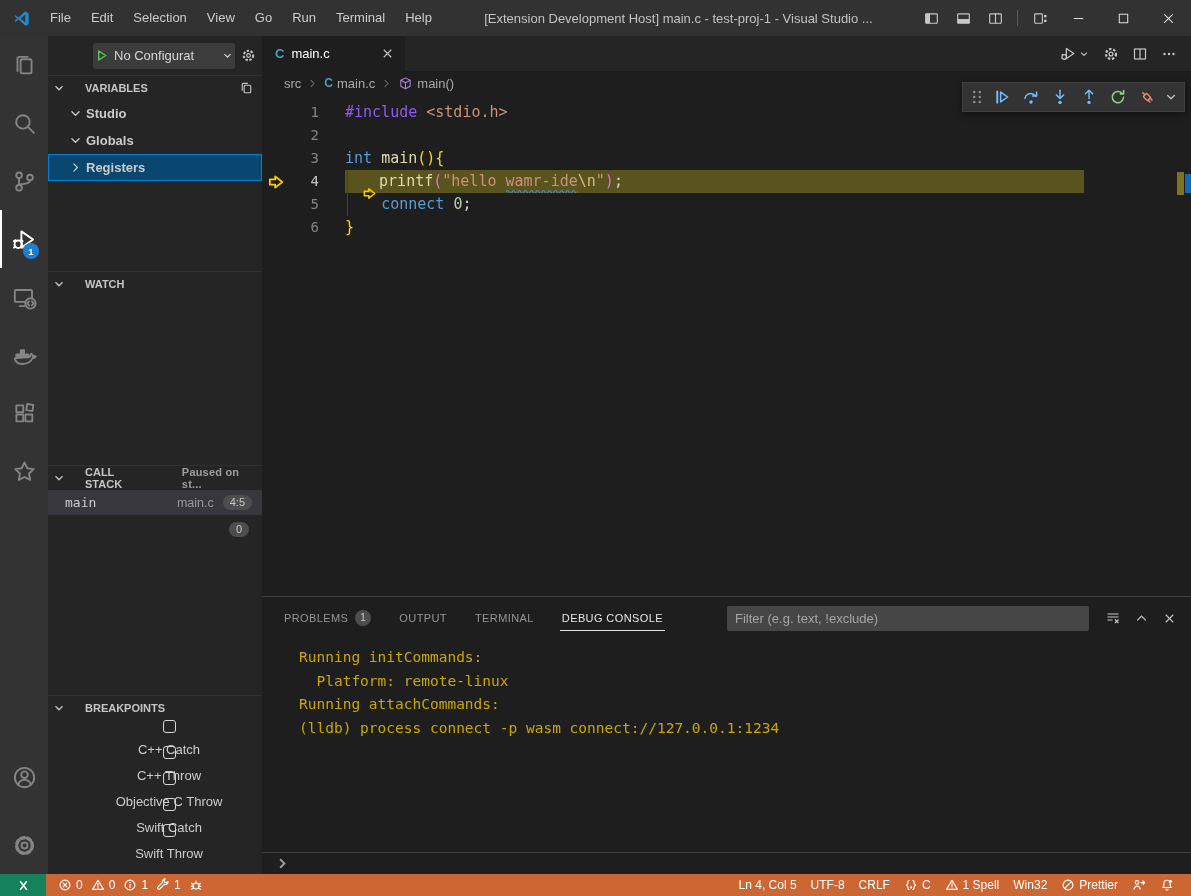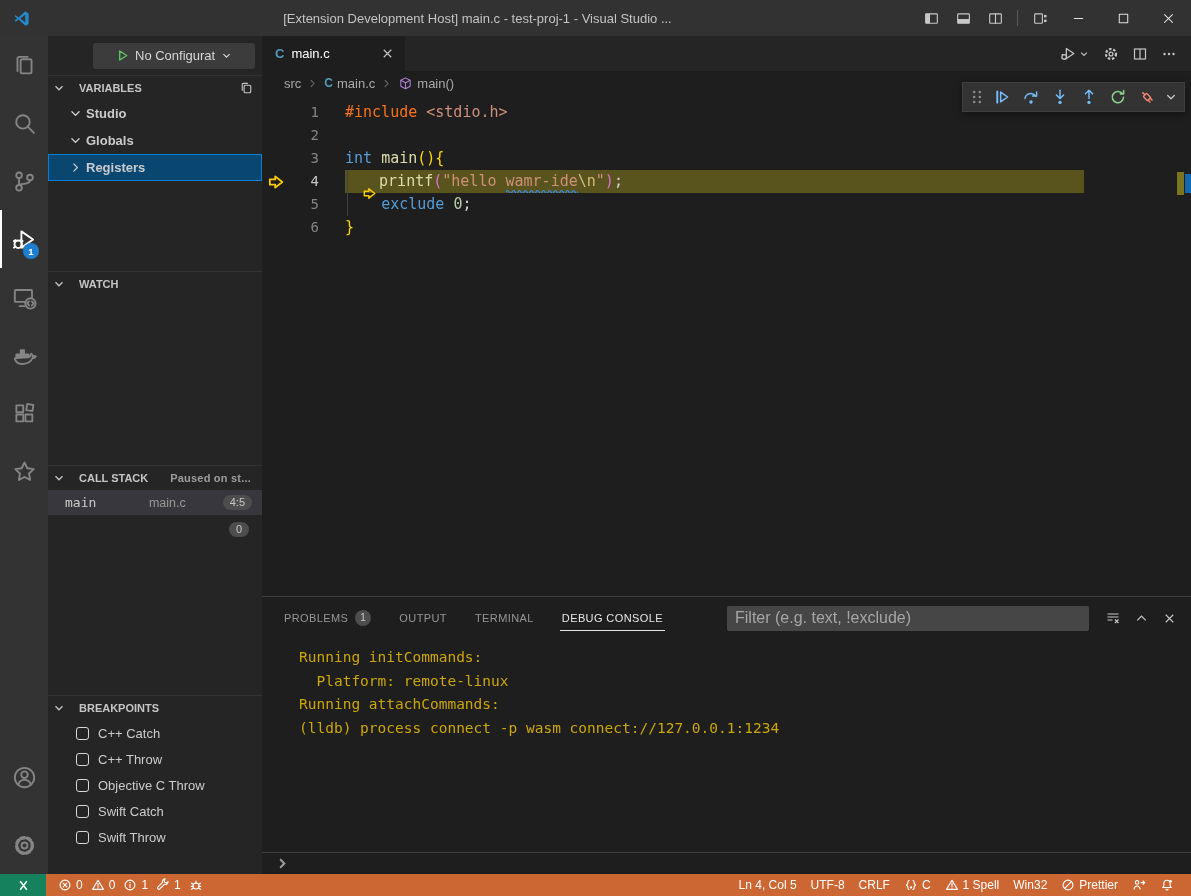--- a/index.html
+++ b/index.html
@@ -24,35 +24,35 @@
 
   .activitybar { width:48px; background:#333333; display:flex; flex-direction:column; position:relative; flex:none; }
   .ab-item { width:48px; height:58px; display:flex; align-items:center; justify-content:center; color:#858585; position:relative; border-left:2px solid transparent; border-right:2px solid transparent; }
   .ab-item.active { color:#FFFFFF; border-left:2px solid #FFFFFF; }
   .ab-badge { position:absolute; right:7px; bottom:9px; background:#1E7FD0; color:#fff; font-size:9.5px; min-width:16px; height:16px; border-radius:50%; display:flex; align-items:center; justify-content:center; font-weight:bold; }
   .ab-bottom { margin-top:auto; margin-bottom:10px; }
 
   
   .sidebar { width:214px; background:#252526; display:flex; flex-direction:column; flex:none; }
   .sb-topbar { height:39px; display:flex; align-items:center; padding:0 6px 0 45px; gap:6px; flex:none; }
-  .config-dropdown { flex:1; height:26px; background:#3C3C3C; border-radius:3px; display:flex; align-items:center; padding:0 22px; gap:5px; color:#D6D6D6; font-size:13px; }
+  .config-dropdown { flex:1; height:26px; background:#3C3C3C; border-radius:3px; display:flex; align-items:center; padding:0 1px; gap:5px; color:#D6D6D6; font-size:13px; }
   .config-dropdown .lbl { flex:1; white-space:nowrap; overflow:hidden; }
   .sb-gear { color:#C5C5C5; }
   .section { border-top:1px solid #313132; flex:none; overflow:hidden; }
-  .section-header { height:24px; display:flex; align-items:center; font-size:11px; font-weight:bold; color:#C5C5C5; padding-left:3px; gap:12px; }
+  .section-header { height:24px; display:flex; align-items:center; font-size:11px; font-weight:bold; color:#C5C5C5; padding-left:3px; gap:18px; }
   .section-desc { font-size:11px; color:#9D9D9D; font-weight:bold; margin-left:10px; letter-spacing:.2px; }
   .header-action { margin-left:auto; margin-right:8px; color:#C5C5C5; }
   .tree-item { height:27px; display:flex; align-items:center; padding-left:19px; gap:3px; font-weight:bold; color:#CBCBCB; border:1px solid transparent; }
   .tree-item.selected { background:#094771; border:1px solid #007FD4; }
   .cs-row { height:25px; background:#37373D; display:flex; align-items:center; padding:0 10px 0 17px; }
   .cs-name { font-family:"DejaVu Sans Mono",monospace; font-size:13px; color:#CCCCCC; }
   .cs-file { margin-left:auto; color:#999999; font-size:12.5px; margin-right:9px; }
-  .badge-pill { background:#4D4D4D; color:#C8C8C8; font-size:11px; border-radius:10px; padding:2px 7px; line-height:1;margin-left:28px; }
+  .badge-pill { background:#4D4D4D; color:#C8C8C8; font-size:11px; border-radius:10px; padding:2px 7px; line-height:1; }
   .badge-row { height:28px; display:flex; justify-content:flex-end; align-items:center; padding-right:13px; }
-  .bp-row { height:26px; display:flex; align-items:center; padding-left:28px; gap:9px; color:#CCCCCC; font-size:13px; }
+  .bp-row { height:26px; display:flex; align-items:center; padding-left:28px; gap:9px; color:#CCCCCC; font-size:13px;flex-direction:column; }
   .bp-checkbox { width:13px; height:13px; border:1.7px solid #D7D7D7; border-radius:3px; flex:none; }
 
   
   .editor-part { flex:1; display:flex; flex-direction:column; position:relative; min-width:0; }
   .tabbar { height:35px; background:#252526; display:flex; flex:none; }
   .tab { width:143px; background:#1E1E1E; display:flex; align-items:center; padding:0 10px 0 13px; gap:7px; font-size:13px; color:#FFFFFF; }
   .lang-badge { font-weight:bold; font-size:13px; color:#519ABA; }
   .tab-close { margin-left:auto; color:#C5C5C5; }
   .editor-actions { margin-left:auto; display:flex; align-items:center; gap:13px; padding-right:14px; color:#C5C5C5; }
   .ea-run { display:flex; align-items:center; gap:1px; }
@@ -81,41 +81,51 @@
   .dt-btn { width:26px; height:26px; display:flex; align-items:center; justify-content:center; }
   .dt-grip { color:#8C8C8C; width:18px; }
   .dt-blue { color:#75BEFF; } .dt-green { color:#89D185; } .dt-red { color:#F48771; } .dt-gray { color:#C5C5C5; width:16px; }
 
   
   .panel { height:278px; border-top:1px solid #3F3F3F; display:flex; flex-direction:column; flex:none; }
   .panel-header { height:42px; display:flex; align-items:center; padding:0 14px 0 20px; flex:none; }
   .panel-tab { font-size:11px; letter-spacing:.4px; color:#969696; margin-right:24px; display:flex; align-items:center; gap:7px; padding:6px 2px; border-bottom:1px solid transparent; white-space:nowrap; }
   .panel-tab.active { color:#E7E7E7; border-bottom:1px solid #E7E7E7; }
   .tab-badge { background:#4D4D4D; color:#CCCCCC; font-size:10px; width:16px; height:16px; border-radius:50%; display:flex; align-items:center; justify-content:center; }
-  .panel-filter { margin-left:auto; width:362px; height:25px; background:#464646; border:none; border-radius:2px; color:#CCCCCC; font-size:16px; padding:0 8px; font-family:"Liberation Sans",sans-serif; }
+  .panel-filter { margin-left:auto; width:362px; height:25px; background:#464646; border:none; border-radius:2px; color:#CCCCCC; font-size:13px; padding:0 8px; font-family:"Liberation Sans",sans-serif; }
   .panel-filter::placeholder { color:#A6A6A6; }
   .panel-actions { display:flex; align-items:center; gap:13px; margin-left:16px; color:#C5C5C5; }
   .panel-content { flex:1; font-family:"DejaVu Sans Mono",monospace; font-size:14.5px; line-height:23.5px; padding:7px 0 0 37px; white-space:pre; overflow:hidden; }
   .panel-input { height:22px; border-top:1px solid #3F3F3F; display:flex; align-items:center; padding-left:13px; color:#9DA0A2; flex:none; }
 
   
   .statusbar { height:22px; display:flex; align-items:center; color:#FFFFFF; font-size:12px; }
   .remote-badge { width:46px; height:100%; display:flex; align-items:center; justify-content:center; flex:none; }
   .sb-group-left { display:flex; align-items:center; height:100%; margin-left:8px; }
   .sb-group-right { display:flex; align-items:center; height:100%; margin-left:auto; margin-right:10px; }
   .sb-item { display:flex; align-items:center; gap:4px; padding:16px 7px; height:100%; white-space:nowrap; }
   .sb-item.tight { padding:0 4px; }
 </style>
 </head>
 <body>
 
 <div class="titlebar">
   <svg class="logo" width="17" height="17" viewBox="0 0 16 16">
     <path fill="#2489CA" d="M11.6 1.2 5.2 7 2.6 5 1.3 5.7 3.9 8 1.3 10.3l1.3.7 2.6-2 6.4 5.8 3.1-1.5v-10zM11.5 4.5v7L7 8z"></path>
   </svg>
+  <div class="menubar">
+      <div class="menu-item">File</div>
+      <div class="menu-item">Edit</div>
+      <div class="menu-item">Selection</div>
+      <div class="menu-item">View</div>
+      <div class="menu-item">Go</div>
+      <div class="menu-item">Run</div>
+      <div class="menu-item">Terminal</div>
+      <div class="menu-item">Help</div>
+    </div>
   <div class="window-title">[Extension Development Host] main.c - test-proj-1 - Visual Studio ...</div>
   <div class="titlebar-controls">
       <div class="tc-layout">
         <span style="display: flex; align-items: center;">
           <svg class="ic" width="15" height="15" viewBox="0 0 16 16" fill="none" stroke="currentColor" stroke-width="1.2" stroke-linejoin="round" stroke-linecap="round">
             <rect x="1.8" y="3" width="12.4" height="10" rx=".8"></rect>
             <rect x="1.8" y="3" width="4.6" height="10" fill="currentColor" stroke="none"></rect>
           </svg>
         </span>
       </div>
@@ -476,21 +486,21 @@
       </div>
 
     <div class="code-area" id="code-area">
       <div class="indent-guide"></div>
       <div class="ovr-mark" style="right:7px;width:7px;top:77px;height:23px;background:#7D741F;"></div>
       <div class="ovr-mark" style="right:0;width:6px;top:79px;height:19px;background:#1269B3;"></div>
     <div class="code-line">
           <div class="glyph"></div>
           <div class="lnum">1</div>
           <div class="gutter-pad"></div>
-          <div class="line-content"><span style="color: #f97316; text-align: right;">#include</span><span style="color: rgb(212, 212, 212);"> </span><span style="color: rgb(206, 145, 120);">&lt;stdio.h&gt;</span></div>
+          <div class="line-content"><span style="color: #8b5cf6; text-align: right;">#include</span><span style="color: rgb(212, 212, 212);"> </span><span style="color: rgb(206, 145, 120);">&lt;stdio.h&gt;</span></div>
         </div>
         <div class="code-line">
           <div class="glyph"></div>
           <div class="lnum">2</div>
           <div class="gutter-pad"></div>
           <div class="line-content"></div>
         </div>
         <div class="code-line">
           <div class="glyph"></div>
           <div class="lnum">3</div>
@@ -509,21 +519,21 @@
           <div class="line-content">  <span class="inline-arrow"><svg class="ic" width="15" height="15" viewBox="0 0 16 16" fill="none" stroke="#FFCC00" stroke-width="1.6" stroke-linejoin="round" style="position: absolute; left: -1px; top: 4px;">
                 <path d="M2.5 5.7h4.8V3L13.6 8 7.3 13v-2.7H2.5z"></path>
               </svg></span><span style="color: rgb(220, 220, 170);">printf</span><span style="color: rgb(218, 112, 214);">(</span><span style="color: rgb(206, 145, 120);">"hello </span><span class="squiggle" style="color: rgb(206, 145, 120);">wamr-ide<svg width="72.24" height="4" viewBox="0 0 72.24 4">
                 <path d="M0 3 Q1.5 0 3 3 Q4.5 6 6 3 Q7.5 0 9 3 Q10.5 6 12 3 Q13.5 0 15 3 Q16.5 6 18 3 Q19.5 0 21 3 Q22.5 6 24 3 Q25.5 0 27 3 Q28.5 6 30 3 Q31.5 0 33 3 Q34.5 6 36 3 Q37.5 0 39 3 Q40.5 6 42 3 Q43.5 0 45 3 Q46.5 6 48 3 Q49.5 0 51 3 Q52.5 6 54 3 Q55.5 0 57 3 Q58.5 6 60 3 Q61.5 0 63 3 Q64.5 6 66 3 Q67.5 0 69 3 Q70.5 6 72 3 Q73.5 0 75 3 Q76.5 6 78 3" stroke="#3794FF" fill="none" stroke-width="1.1"></path>
               </svg></span><span style="color: rgb(215, 186, 125);">\n</span><span style="color: rgb(206, 145, 120);">"</span><span style="color: rgb(218, 112, 214);">)</span><span style="color: rgb(212, 212, 212);">;</span></div>
         </div>
         <div class="code-line">
           <div class="glyph"></div>
           <div class="lnum">5</div>
           <div class="gutter-pad"></div>
-          <div class="line-content">    <span style="color: rgb(86, 156, 214);">exclude</span><span style="color: rgb(212, 212, 212);"> </span><span style="color: rgb(181, 206, 168);">0</span><span style="color: rgb(212, 212, 212);">;</span></div>
+          <div class="line-content">    <span style="color: rgb(86, 156, 214);">connect</span><span style="color: rgb(212, 212, 212);"> </span><span style="color: rgb(181, 206, 168);">0</span><span style="color: rgb(212, 212, 212);">;</span></div>
         </div>
         <div class="code-line">
           <div class="glyph"></div>
           <div class="lnum">6</div>
           <div class="gutter-pad"></div>
           <div class="line-content"><span style="color: rgb(255, 215, 0);">}</span></div>
         </div>
       </div>
 
     <div class="debug-toolbar" id="debug-toolbar">

